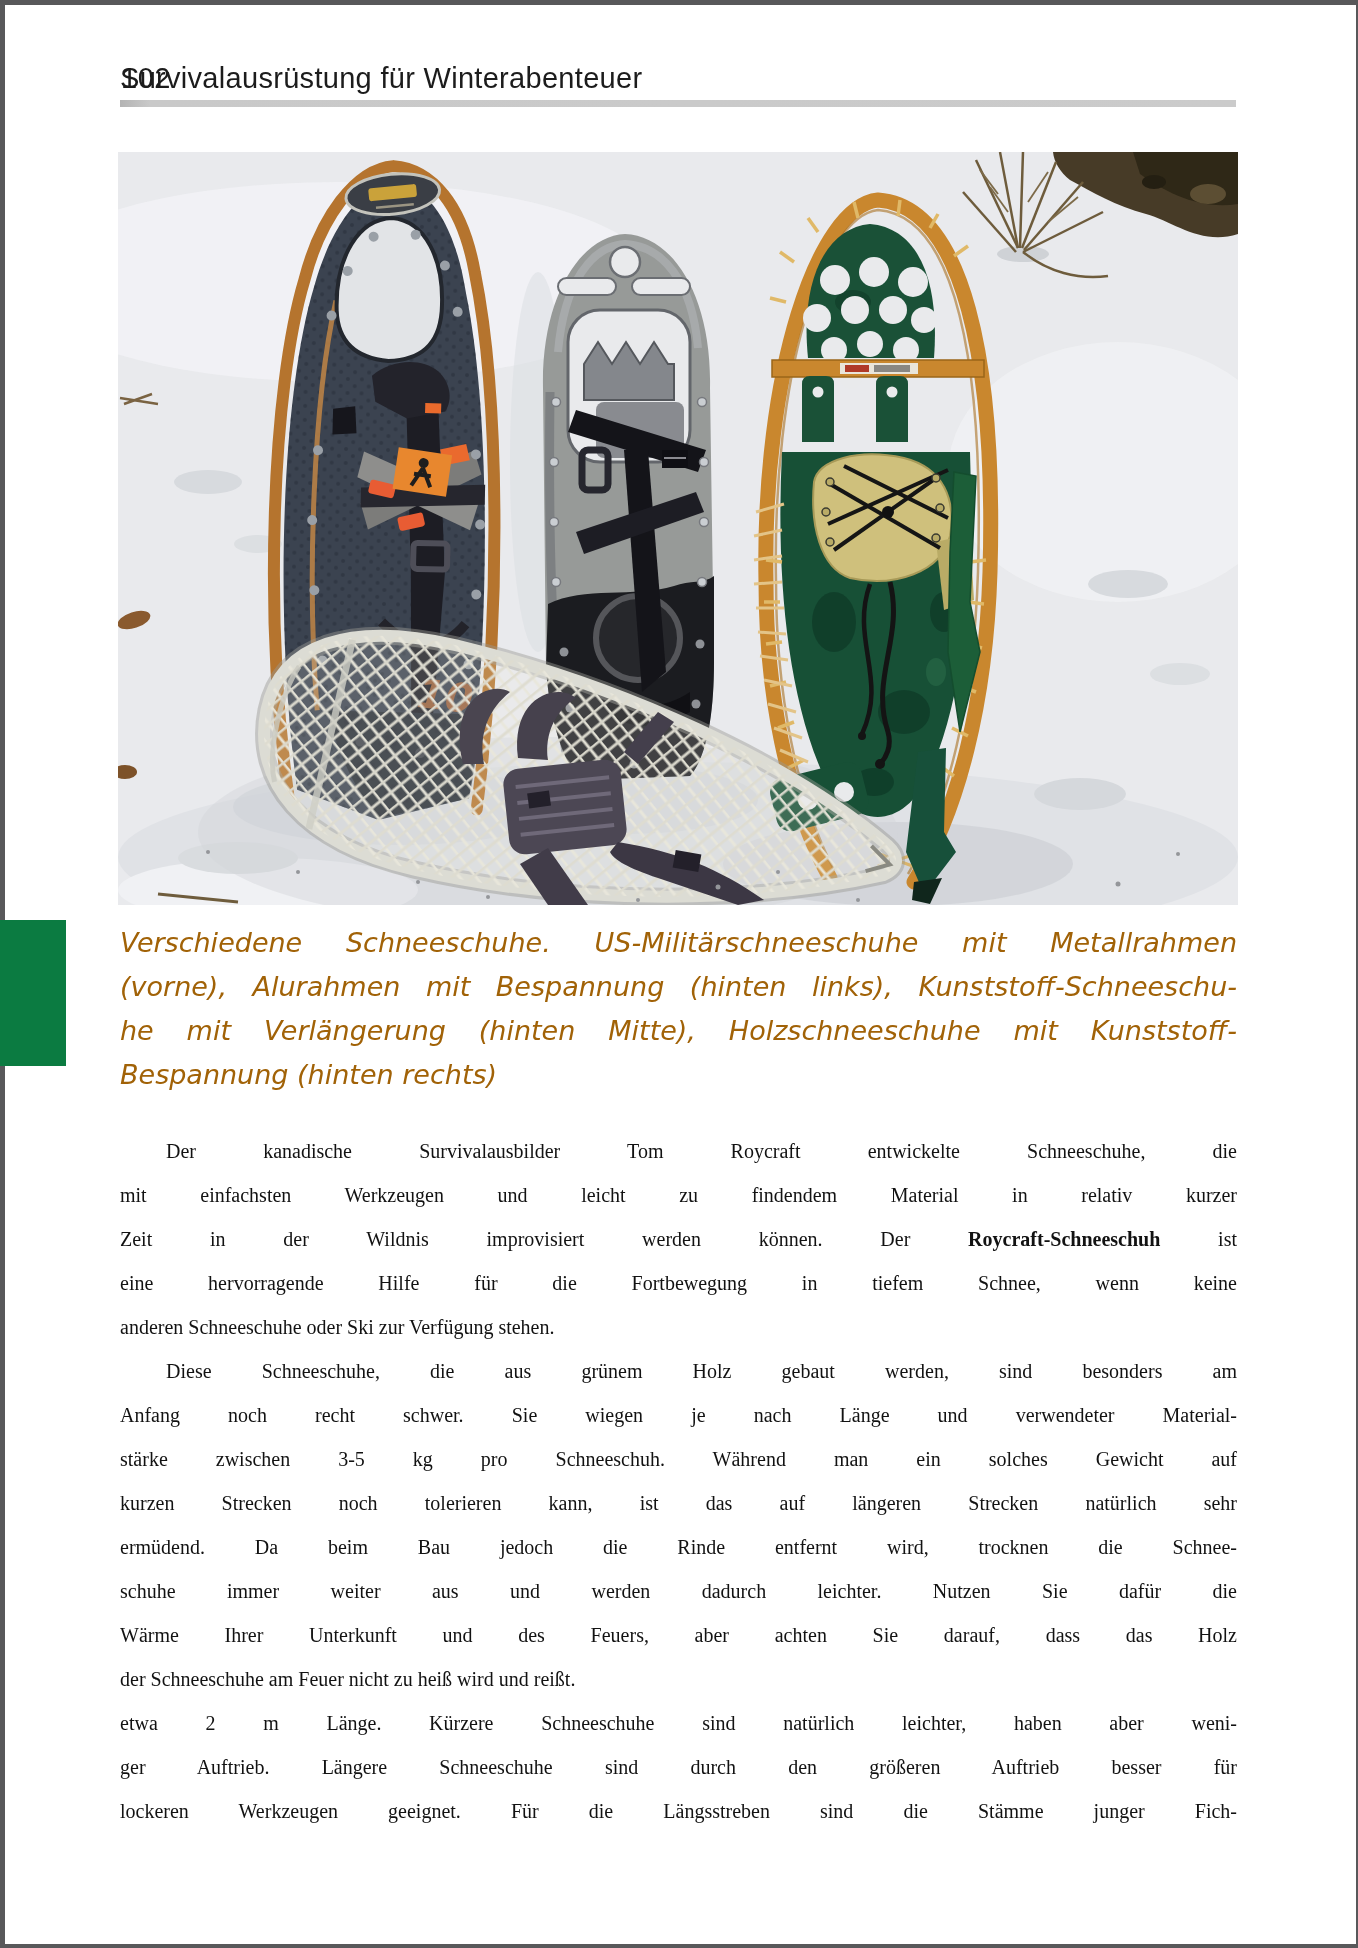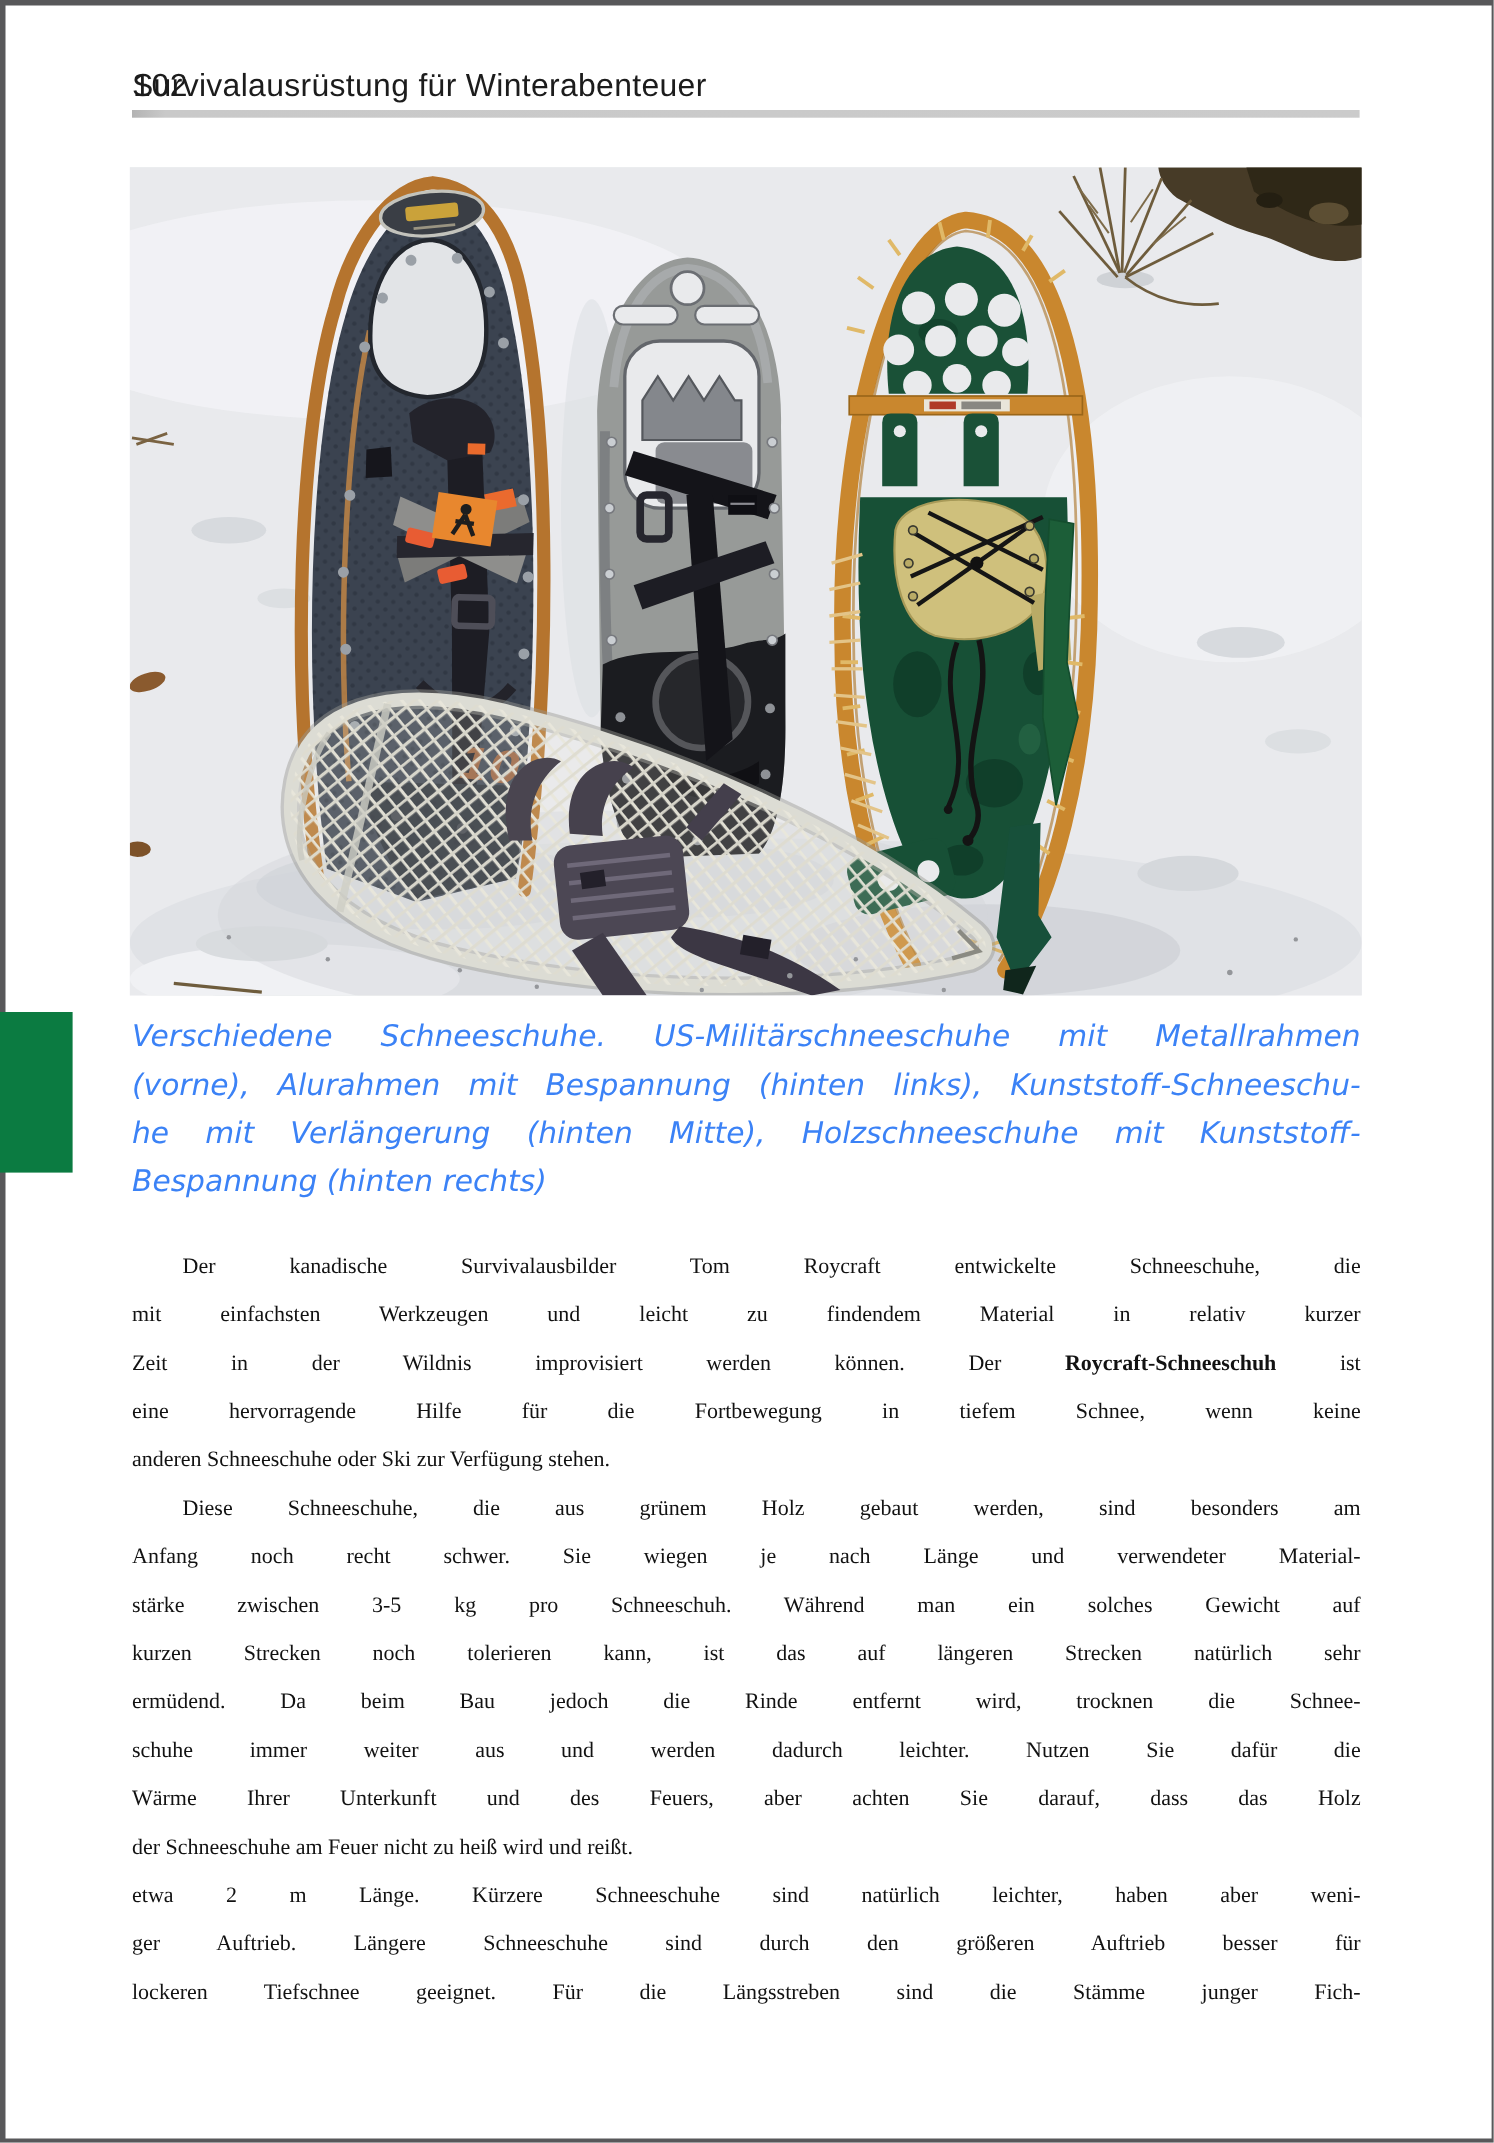--- a/index.html
+++ b/index.html
@@ -10,21 +10,21 @@
   .pagenum{position:absolute;left:121px;top:62px;font-size:29px;color:#1c1c1c;letter-spacing:.5px;text-align:center;}
   .htitle{position:absolute;left:120px;top:62px;width:1117px;text-align:left;font-size:29px;
        color:#1c1c1c;letter-spacing:.3px;}
   .hrule{position:absolute;left:120px;top:100px;width:1116px;height:7px;
        background:linear-gradient(to right,#b3b3b3 0,#c9c9c9 30px,#cbcbcb 100%);}
   .photo{position:absolute;left:118px;top:152px;width:1120px;height:753px;margin:0;
        background:#e9eaed;overflow:hidden;}
   .photo svg{display:block;}
   .chapter-tab{position:absolute;left:0;top:920px;width:66px;height:146px;background:#0b7b41;z-index:31;}
   .caption{position:absolute;left:120px;top:921px;width:1117px;font-family:"DejaVu Sans",sans-serif;
-       font-style:italic;font-size:27px;line-height:44px;color:#3b82f6;}
+       font-style:italic;font-size:27px;line-height:44px;color:#a16207;}
   .bodytext{position:absolute;left:120px;top:1129px;width:1117px;font-family:"Liberation Serif",serif;
        font-size:20px;line-height:44px;color:#121212;}
   .para{margin:0;}
   .tline{text-align:justify;text-align-last:justify;}
   .tline.lastline{text-align-last:left;}
   .tline.indent{text-indent:46px;}
   .b{font-weight:bold;margin-top:28px;}
 </style>
 </head>
 <body>
@@ -388,15 +388,15 @@
       <div class="tline"><span>stärke zwischen 3-5 kg pro Schneeschuh. Während man ein solches Gewicht auf</span></div>
       <div class="tline"><span>kurzen Strecken noch tolerieren kann, ist das auf längeren Strecken natürlich sehr</span></div>
       <div class="tline"><span>ermüdend. Da beim Bau jedoch die Rinde entfernt wird, trocknen die Schnee-</span></div>
       <div class="tline"><span>schuhe immer weiter aus und werden dadurch leichter. Nutzen Sie dafür die</span></div>
       <div class="tline"><span>Wärme Ihrer Unterkunft und des Feuers, aber achten Sie darauf, dass das Holz</span></div>
       <div class="tline lastline"><span>der Schneeschuhe am Feuer nicht zu heiß wird und reißt.</span></div>
     </div>
     <div class="para">
       <div class="tline"><span>etwa 2 m Länge. Kürzere Schneeschuhe sind natürlich leichter, haben aber weni-</span></div>
       <div class="tline"><span>ger Auftrieb. Längere Schneeschuhe sind durch den größeren Auftrieb besser für</span></div>
-      <div class="tline"><span>lockeren Tiefschnee geeignet. Für die Längsstreben sind die Stämme junger Fich-</span></div>
+      <div class="tline"><span>lockeren Werkzeugen geeignet. Für die Längsstreben sind die Stämme junger Fich-</span></div>
     </div>
   </div>
 
 </body></html>

